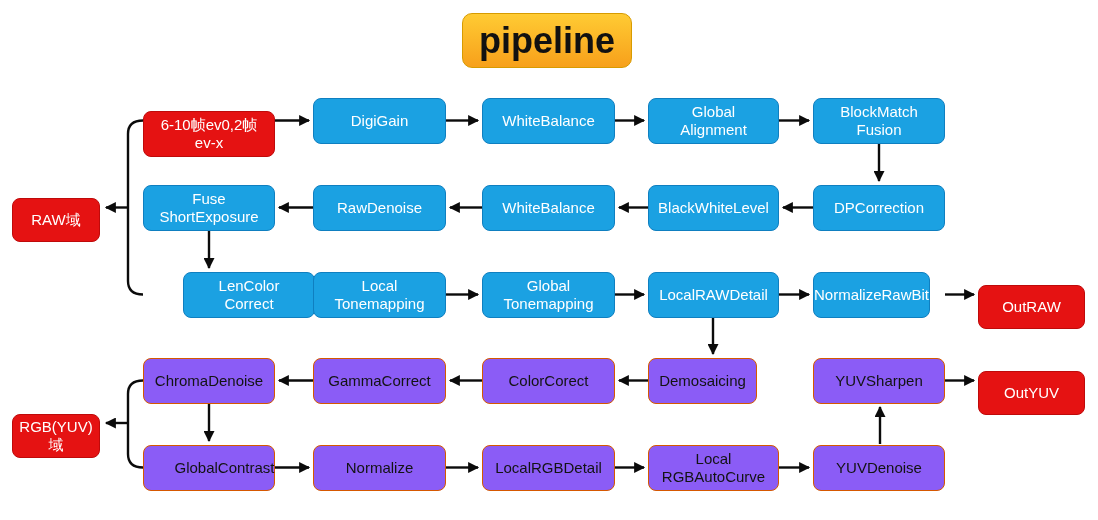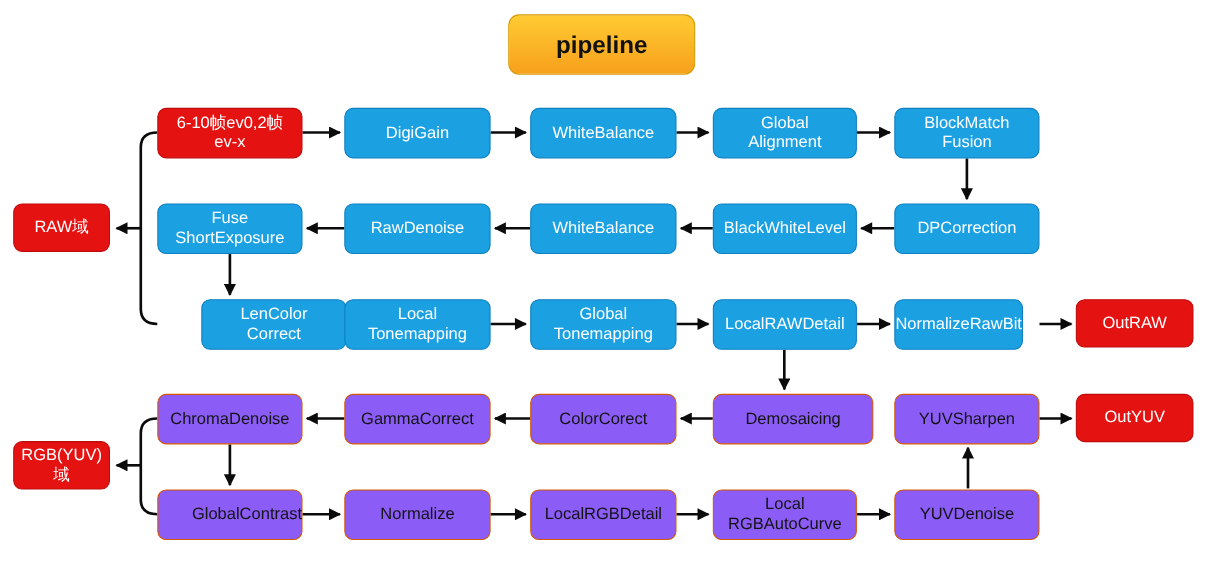--- a/index.html
+++ b/index.html
@@ -20,32 +20,32 @@
     text-align: center;
     box-sizing: border-box;
     border-radius: 8px;
     font-size: 15px;
     line-height: 1.18;
     white-space: pre-line;
     padding: 1px 2px;
   }
   .node.blue   { background: #1BA1E2; border: 1px solid #0f7fc0; color: #ffffff; }
   .node.orange { background: #8b5cf6; border: 1px solid #d65800; color: #131313; }
-  .node.red    { background: #E51212; border: 1px solid #bf0a0a; color: #ffffff; }
+  .node.red    { background: #E51212; border: 1px solid #bf0a0a; color: #ffffff; margin-top: 13px; }
   .title-node {
     position: absolute;
     display: flex;
     align-items: center;
     justify-content: center;
     box-sizing: border-box;
     background: linear-gradient(180deg, #FFCB33 0%, #F7A01B 100%);
     border: 1px solid #d79b00;
     border-radius: 10px;
     color: #111111;
-    font-size: 22px;
+    font-size: 36px;
     font-weight: 700;
   }
 </style>
 </head>
 <body>
 
 <div class="canvas">
 
   <svg class="edges" width="1098" height="520" viewBox="0 0 1098 520">
     <defs>
@@ -124,21 +124,21 @@
 Tonemapping</div>
   <div class="node blue" style="left:482px; top:272px; width:133px; height:46px;">Global
 Tonemapping</div>
   <div class="node blue" style="left:648px; top:272px; width:131px; height:46px;">LocalRAWDetail</div>
   <div class="node blue" style="left:813px; top:272px; width:117px; height:46px;">NormalizeRawBit</div>
   <div class="node red" style="left:978px; top:272px; width:107px; height:44px;">OutRAW</div>
 
   <div class="node orange" style="left:143px; top:358px; width:132px; height:46px;">ChromaDenoise</div>
   <div class="node orange" style="left:313px; top:358px; width:133px; height:46px;">GammaCorrect</div>
   <div class="node orange" style="left:482px; top:358px; width:133px; height:46px;">ColorCorect</div>
-  <div class="node orange" style="left:648px; top:358px; width:146px; height:46px;">Demosaicing</div>
+  <div class="node orange" style="left:648px; top:358px; width:109px; height:46px;">Demosaicing</div>
   <div class="node orange" style="left:813px; top:358px; width:132px; height:46px;">YUVSharpen</div>
   <div class="node red" style="left:978px; top:358px; width:107px; height:44px;">OutYUV</div>
 
   <div class="node red" style="left:12px;  top:401px; width:88px;  height:44px;">RGB(YUV)
 域</div>
 
   <div class="node orange" style="left:143px; top:445px; width:132px; height:46px;padding-left:33px;">GlobalContrast</div>
   <div class="node orange" style="left:313px; top:445px; width:133px; height:46px;">Normalize</div>
   <div class="node orange" style="left:482px; top:445px; width:133px; height:46px;">LocalRGBDetail</div>
   <div class="node orange" style="left:648px; top:445px; width:131px; height:46px;">Local

